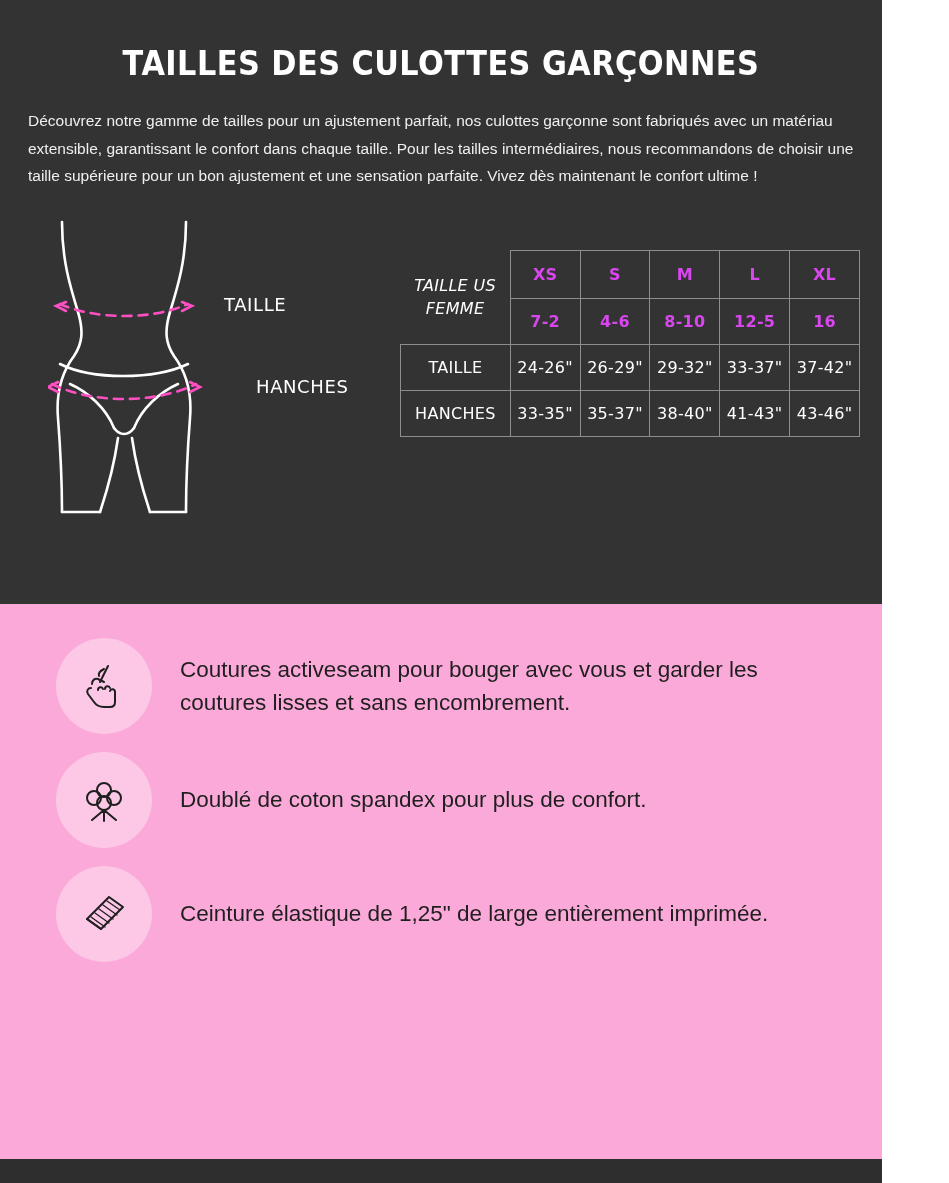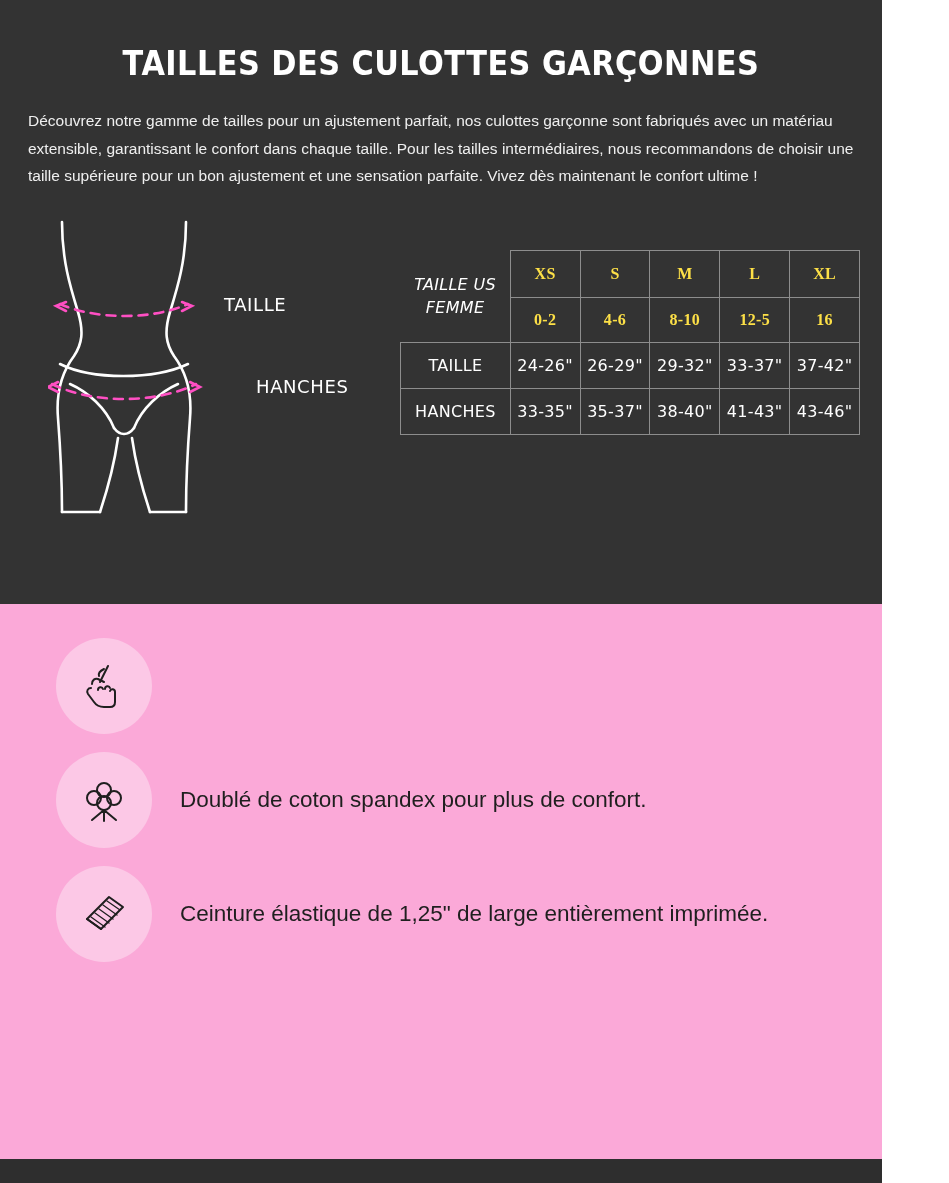--- a/index.html
+++ b/index.html
@@ -82,21 +82,21 @@
   }
   table.sizes td {
     border: 1px solid #8d8d8d;
     text-align: center;
     color: #ffffff;
     font-size: 16px;
     padding: 13px 4px;
     font-family: "DejaVu Sans", sans-serif;
     letter-spacing: 0.3px;
   }
-  table.sizes td.pink { color: #fde047; font-weight: bold; font-family: Liberation Serif, serif; }
+  table.sizes td.pink { color: #d946ef; font-weight: bold; }
   table.sizes td.corner {
     border-left: none;
     border-top: none;
     vertical-align: middle;
     line-height: 1.45;
     padding: 10px 8px;
     font-style: italic;
   }
   table.sizes td.rowhead { padding: 13px 10px; }
   table.sizes tr:first-child td.pink { padding-top: 14px; padding-bottom: 14px; }
@@ -198,21 +198,21 @@
                 <div>TAILLE US</div>
                 <div>FEMME</div>
               </td>
               <td class="pink">XS</td>
               <td class="pink">S</td>
               <td class="pink">M</td>
               <td class="pink">L</td>
               <td class="pink">XL</td>
             </tr>
             <tr>
-              <td class="pink">0-2</td>
+              <td class="pink">7-2</td>
               <td class="pink">4-6</td>
               <td class="pink">8-10</td>
               <td class="pink">12-5</td>
               <td class="pink">16</td>
             </tr>
             <tr>
               <td class="rowhead">TAILLE</td>
               <td>24-26"</td>
               <td>26-29"</td>
               <td>29-32"</td>
@@ -240,20 +240,21 @@
     <div class="feature">
       <div class="feature-icon">
         <svg width="52" height="52" viewBox="0 0 52 52" fill="none" stroke="#1f1f1f" stroke-width="2" stroke-linecap="round" stroke-linejoin="round">
           <path d="M30 6 L 22 22"></path>
           <path d="M26 9 c -4 2 -6 4 -5 7"></path>
           <path d="M14 24 c 0 -4 3 -6 6 -5 l 6 3"></path>
           <path d="M13 28 c -3 0 -5 3 -3 6 l 6 8 c 2 3 6 5 10 5 h 6 c 3 0 5 -2 5 -5 v -10 c 0 -3 -4 -4 -5 -1"></path>
           <path d="M20 30 c 0 -3 4 -4 5 -1 M27 29 c 0 -3 4 -4 5 -1"></path>
         </svg>
       </div>
+      <div class="feature-text">Coutures activeseam pour bouger avec vous et garder les coutures lisses et sans encombrement.</div>
     </div>
 
     <div class="feature">
       <div class="feature-icon">
         <svg width="52" height="52" viewBox="0 0 52 52" fill="none" stroke="#1f1f1f" stroke-width="2" stroke-linecap="round" stroke-linejoin="round">
           <circle cx="26" cy="16" r="7"></circle>
           <circle cx="16" cy="24" r="7"></circle>
           <circle cx="36" cy="24" r="7"></circle>
           <circle cx="26" cy="29" r="7"></circle>
           <path d="M26 36 L 14 46 M26 36 L 38 46 M26 36 L 26 47"></path>

